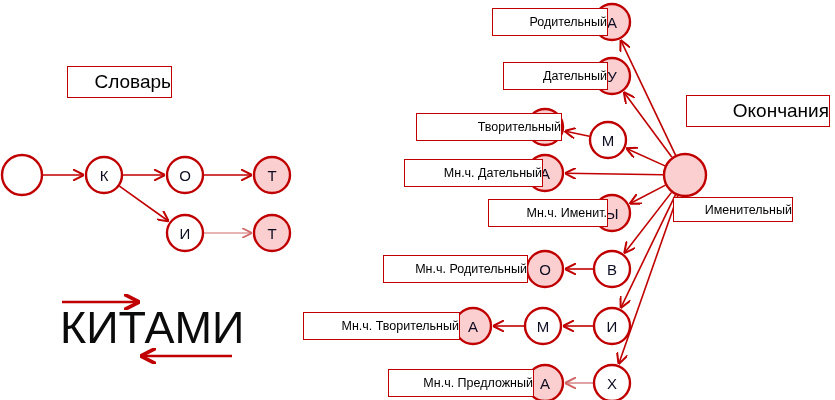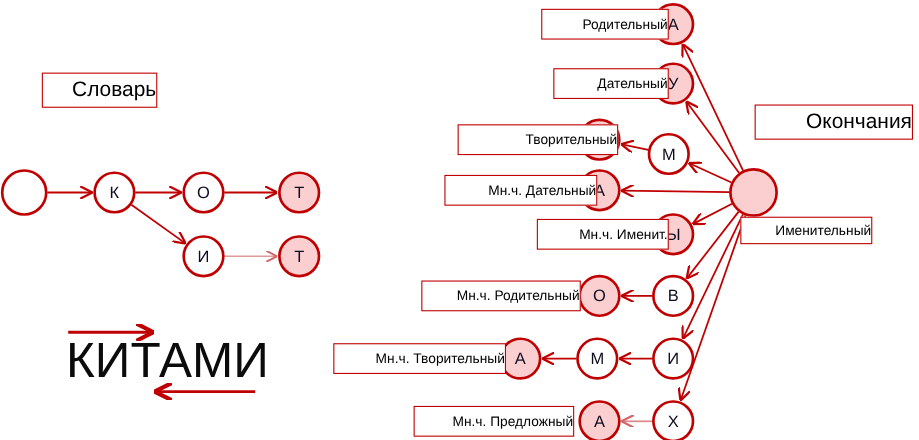--- a/index.html
+++ b/index.html
@@ -118,21 +118,21 @@
         <text x="612" y="383.5" class="node-text">Х</text>
         <circle cx="685" cy="175" r="21" fill="#fbcfcf" stroke="#c00000" stroke-width="2.4"></circle>
       </g>
 
     <g>
       <line x1="62" y1="302" x2="138" y2="302" stroke="#c00000" stroke-width="2.6" marker-end="url(#arrow-bold)"></line>
       <line x1="232" y1="356" x2="142" y2="356" stroke="#c00000" stroke-width="2.6" marker-end="url(#arrow-bold)"></line>
     </g>
   </svg>
 
-  <div class="lbl-box big-box" style="left:38px;top:66px;width:105px;height:32px;">
+  <div class="lbl-box big-box" style="left:67px;top:66px;width:105px;height:32px;">
     <span>Словарь</span>
   </div>
 
   <div class="lbl-box big-box" style="left:686px;top:95px;width:144px;height:32px;">
     <span>Окончания</span>
   </div>
 
   <div class="lbl-box case-box" style="left:673px;top:197px;width:120px;height:25px;">
     <span>Именительный</span>
   </div>
@@ -156,17 +156,17 @@
       </div>
       <div class="lbl-box case-box" style="left: 488px; top: 199px; width: 120px; height: 28px;">
         <span>Мн.ч. Именит.</span>
       </div>
       <div class="lbl-box case-box" style="left: 383px; top: 255px; width: 145px; height: 28px;">
         <span>Мн.ч. Родительный</span>
       </div>
       <div class="lbl-box case-box" style="left: 303px; top: 312px; width: 157px; height: 28px;">
         <span>Мн.ч. Творительный</span>
       </div>
-      <div class="lbl-box case-box" style="left: 376px; top: 369px; width: 146px; height: 28px;">
+      <div class="lbl-box case-box" style="left: 388px; top: 369px; width: 146px; height: 28px;">
         <span>Мн.ч. Предложный</span>
       </div>
     </div>
 </div>
 
 </body></html>

